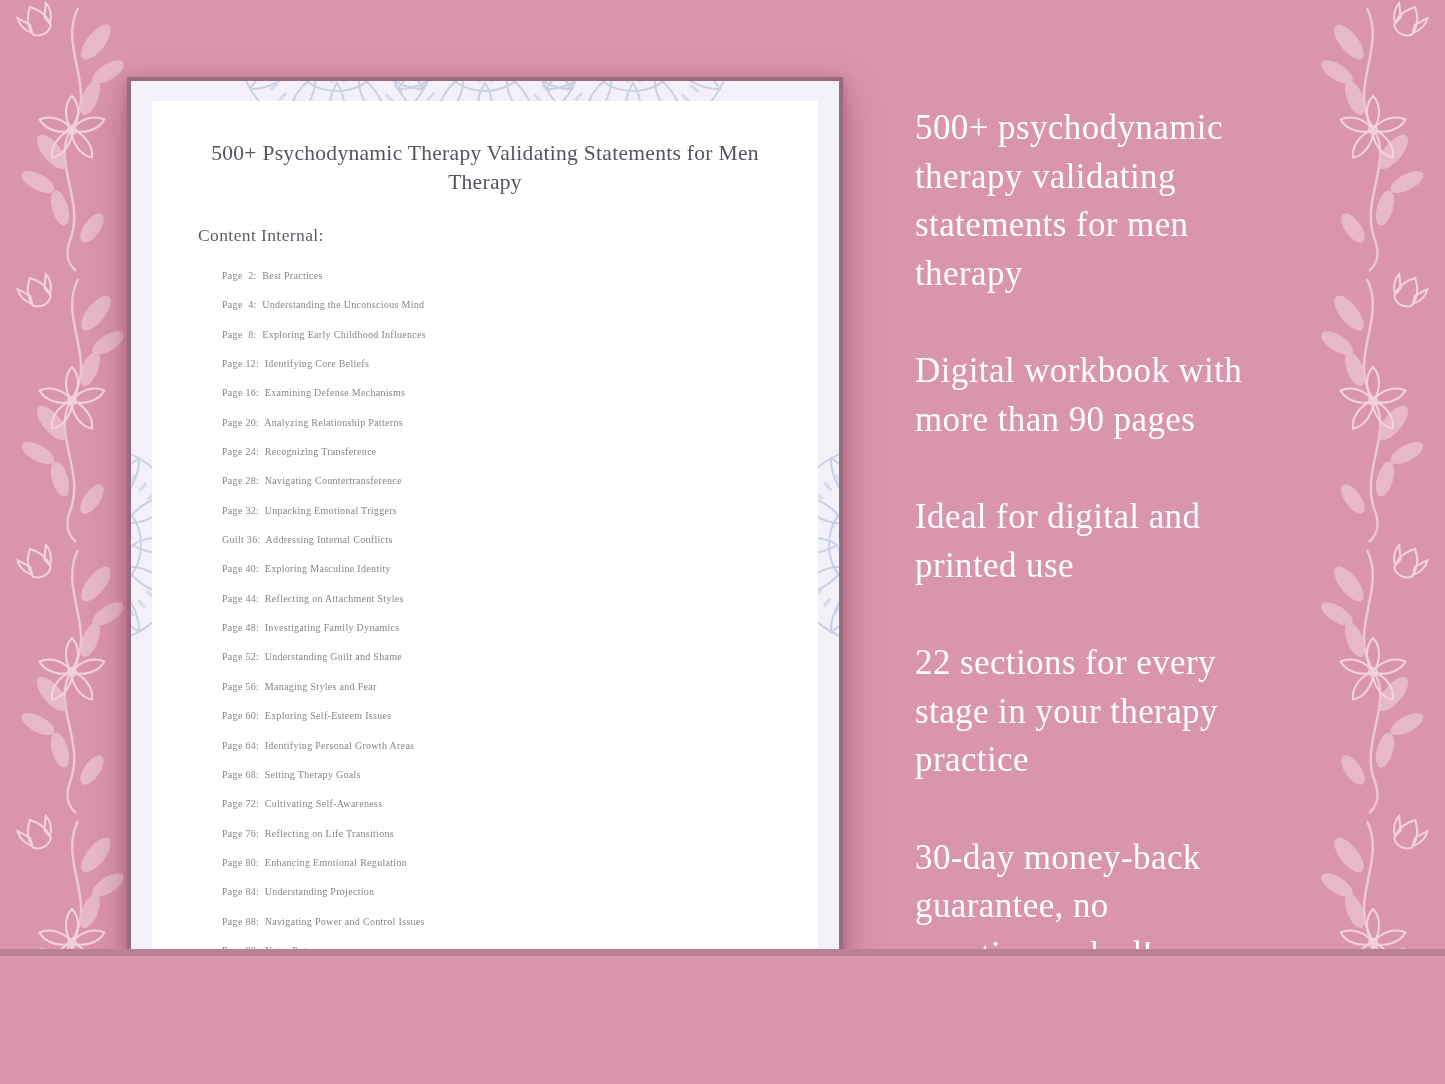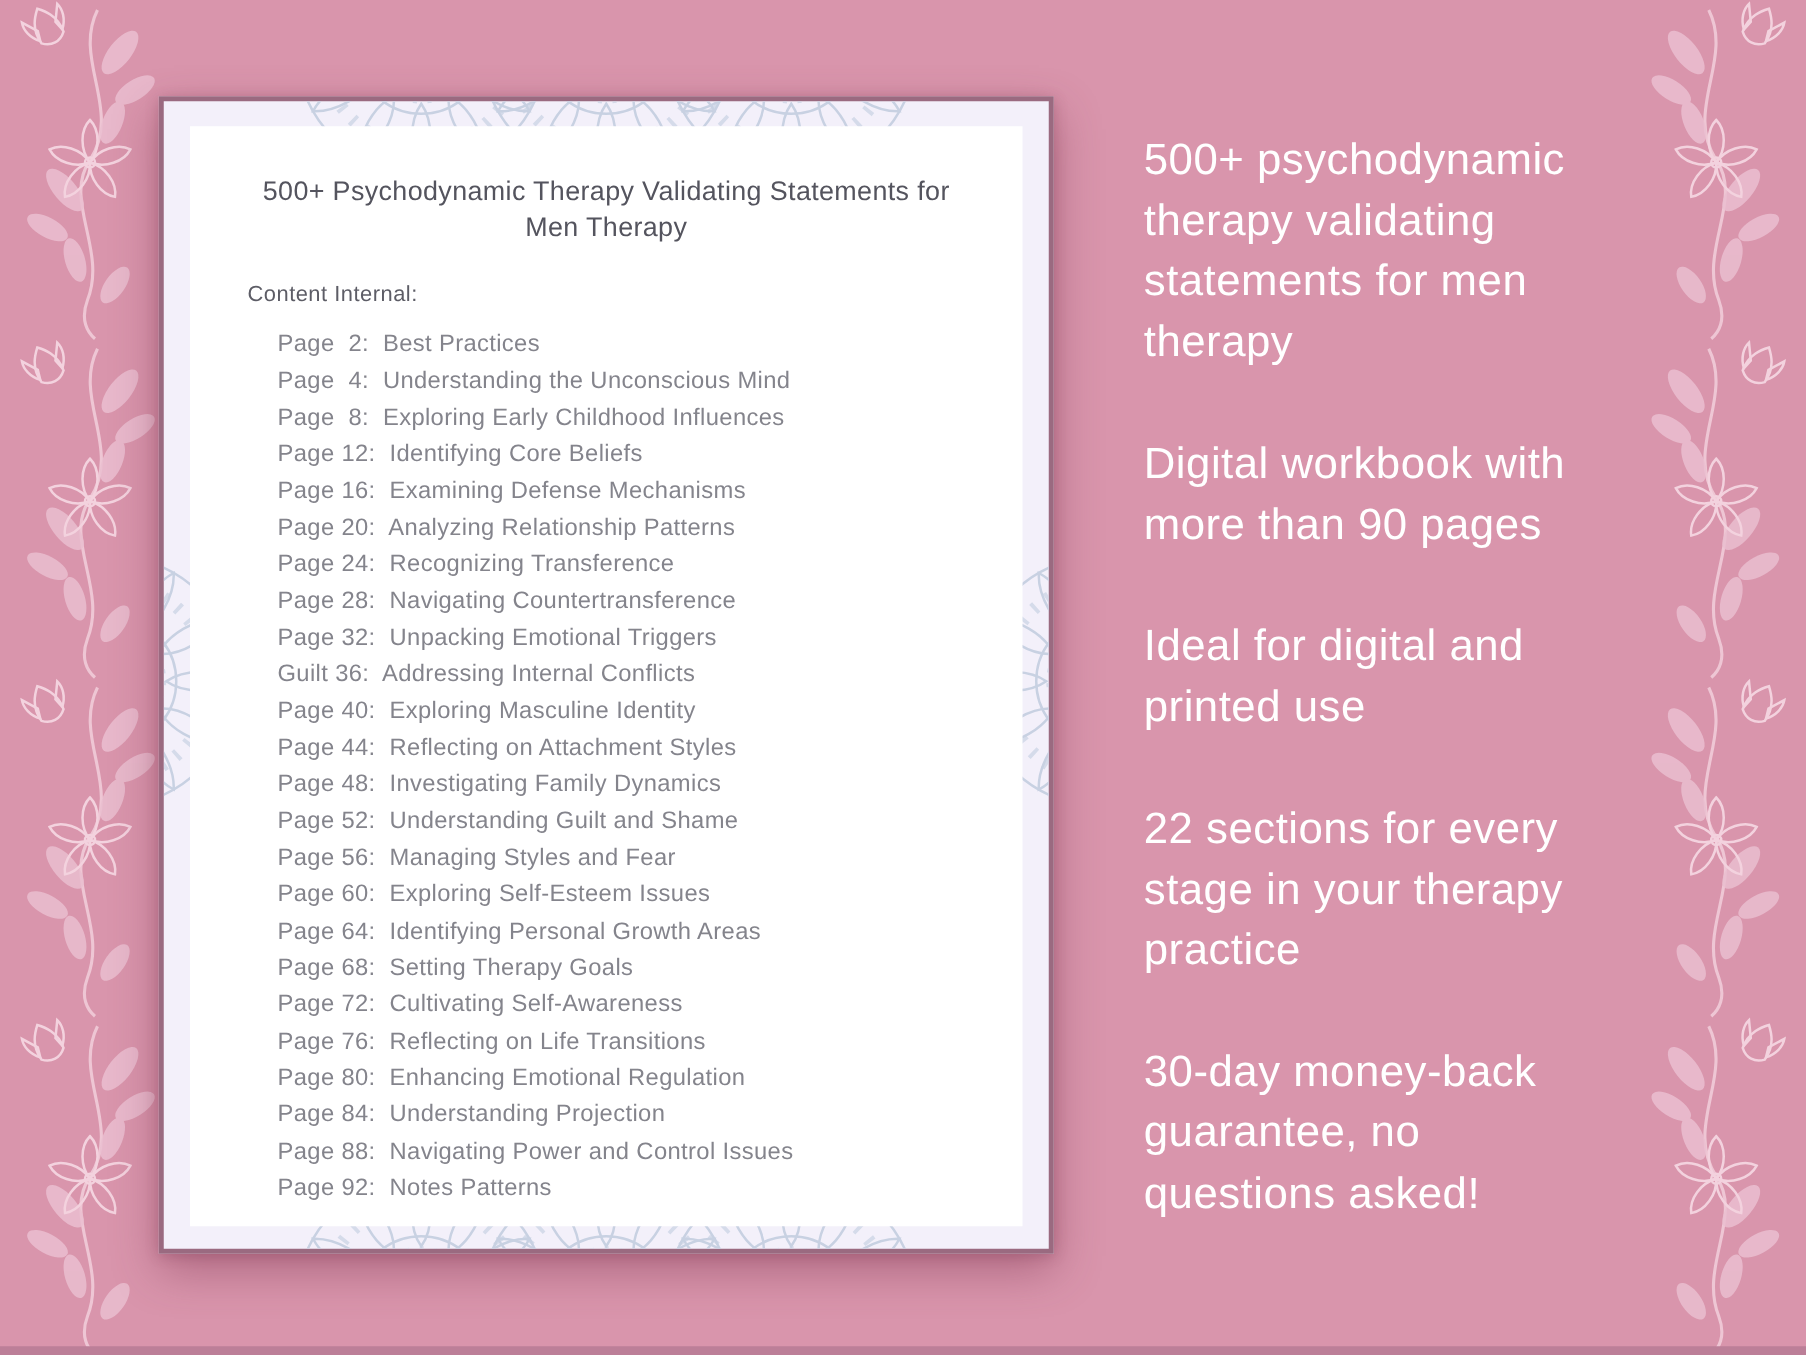--- a/index.html
+++ b/index.html
@@ -1,19 +1,19 @@
 <!DOCTYPE html>
 <html style="--bg-pink: #d995ac; --page-border: #9a6a80; --page-lavender: #f3f0fa; --mandala: #c8d1e2; --vine: #edc3d2; --title-color: #54545e; --toc-color: #84848c; --marketing-text: #ffffff; --bottom-strip: #bc7f98;"><head>
 <meta charset="utf-8">
 <style>
   html,body{margin:0;padding:0;background:#d995ac;}
   .canvas{
-    position:relative;width:1445px;height:1084px;overflow:hidden;
+    position:relative;width:1445px;height:956px;overflow:hidden;
     background:var(--bg-pink,#d995ac);
-    font-family:Liberation Sans, sans-serif;
+    font-family:Liberation Serif, serif;
   }
   .vine{position:absolute;top:0;height:1084px;width:138px;z-index:0;}
   .vine.left{left:0;}
   .vine.right{right:0;}
   .bottom-strip{
     position:absolute;left:0;right:0;bottom:0;height:7px;
     background:var(--bottom-strip,#bc7f98);z-index:3;
   }
   .page{
     position:absolute;left:127px;top:77px;width:716px;height:926px;
@@ -31,21 +31,21 @@
     margin:38px 36px 0;text-align:center;
     font-size:21.5px;line-height:29px;font-weight:500;
     color:var(--title-color,#54545e);letter-spacing:.3px;
   }
   .overview{
     margin:27px 0 0 46px;font-size:17.5px;line-height:22px;
     color:#5d5d66;letter-spacing:.4px;font-weight:500;
   }
   .toc{margin:15px 0 0 70px;}
   .toc-item{
-    font-size:19px;line-height:29.35px;font-weight:500;
+    font-size:10px;line-height:29.35px;font-weight:500;
     color:var(--toc-color,#84848c);letter-spacing:.3px;white-space:pre;
   }
   .benefits{position:absolute;left:897px;top:104px;width:470px;z-index:1;}
   .benefit{
     margin:0 18px 49px;font-size:35px;line-height:48.5px;
     color:var(--marketing-text,#ffffff);font-weight:300;letter-spacing:.4px;
   }
 </style>
 </head>
 <body>

